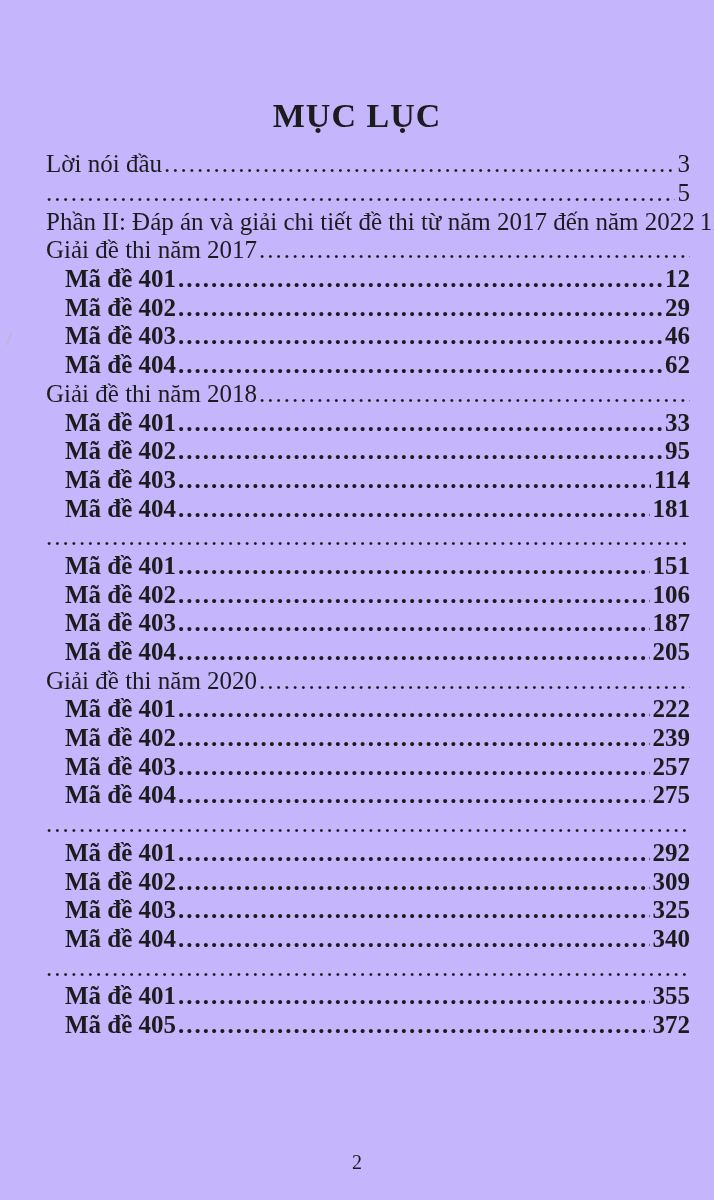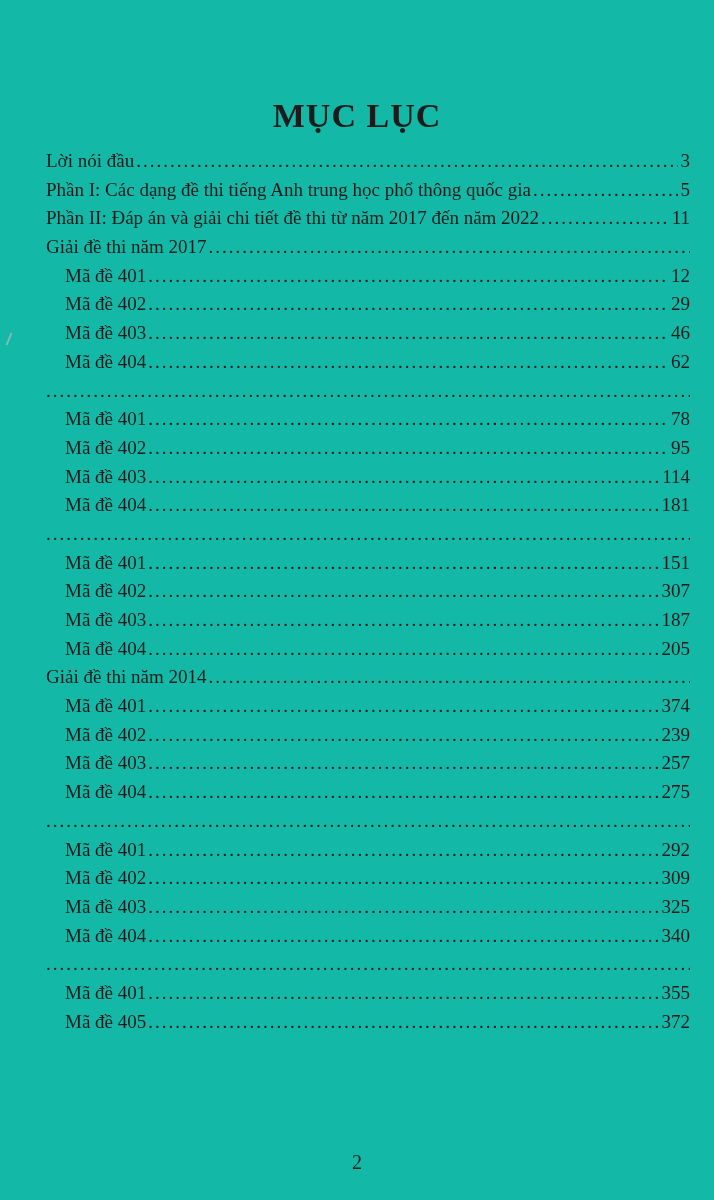--- a/index.html
+++ b/index.html
@@ -4,46 +4,47 @@
 <style>
   html, body {
     margin: 0;
     padding: 0;
     background: #ffffff;
   }
   .page {
     position: relative;
     width: 714px;
     height: 1200px;
-    background: #14b8a6;
+    background: #c4b5fd;
     font-family: "Liberation Serif", "DejaVu Serif", serif;
     color: #1c1c1c;
     overflow: hidden;
     box-sizing: border-box;
   }
   .title {
     padding-top: 96px;
     text-align: center;
     font-size: 34px;
     font-weight: bold;
     letter-spacing: 1px;
     line-height: 40px;
   }
   .toc {
     margin: 14px 24px 0 46px;
   }
   .toc-row {
     display: flex;
-    align-items: flex-start;
+    align-items: center;
     height: 28.7px;
-    font-size: 19px;
+    font-size: 25px;
     white-space: nowrap;
   }
   .toc-row.indent-1 {
     padding-left: 19px;
+    font-weight: bold;
   }
   .toc-label {
     flex: 0 0 auto;
     padding-right: 2px;
   }
   .leader {
     flex: 1 1 auto;
     overflow: hidden;
     letter-spacing: 2px;
     color: #1c1c1c;
@@ -83,21 +84,20 @@
 
   <div class="title">MỤC LỤC</div>
 
   <div class="toc" id="toc">
       <div class="toc-row indent-0">
         <span class="toc-label">Lời nói đầu</span>
         <span class="leader">............................................................................................................................................................................................................................</span>
         <span class="toc-page">3</span>
       </div>
       <div class="toc-row indent-0">
-        <span class="toc-label">Phần I: Các dạng đề thi tiếng Anh trung học phổ thông quốc gia</span>
         <span class="leader">............................................................................................................................................................................................................................</span>
         <span class="toc-page">5</span>
       </div>
       <div class="toc-row indent-0">
         <span class="toc-label">Phần II: Đáp án và giải chi tiết đề thi từ năm 2017 đến năm 2022</span>
         <span class="leader">............................................................................................................................................................................................................................</span>
         <span class="toc-page">11</span>
       </div>
       <div class="toc-row indent-0">
         <span class="toc-label">Giải đề thi năm 2017</span>
@@ -118,27 +118,28 @@
         <span class="toc-label">Mã đề 403</span>
         <span class="leader">............................................................................................................................................................................................................................</span>
         <span class="toc-page">46</span>
       </div>
       <div class="toc-row indent-1">
         <span class="toc-label">Mã đề 404</span>
         <span class="leader">............................................................................................................................................................................................................................</span>
         <span class="toc-page">62</span>
       </div>
       <div class="toc-row indent-0">
-        <span class="leader">............................................................................................................................................................................................................................</span>
-        <span class="toc-page"></span>
-      </div>
-      <div class="toc-row indent-1">
-        <span class="toc-label">Mã đề 401</span>
-        <span class="leader">............................................................................................................................................................................................................................</span>
-        <span class="toc-page">78</span>
+        <span class="toc-label">Giải đề thi năm 2018</span>
+        <span class="leader">............................................................................................................................................................................................................................</span>
+        <span class="toc-page"></span>
+      </div>
+      <div class="toc-row indent-1">
+        <span class="toc-label">Mã đề 401</span>
+        <span class="leader">............................................................................................................................................................................................................................</span>
+        <span class="toc-page">33</span>
       </div>
       <div class="toc-row indent-1">
         <span class="toc-label">Mã đề 402</span>
         <span class="leader">............................................................................................................................................................................................................................</span>
         <span class="toc-page">95</span>
       </div>
       <div class="toc-row indent-1">
         <span class="toc-label">Mã đề 403</span>
         <span class="leader">............................................................................................................................................................................................................................</span>
         <span class="toc-page">114</span>
@@ -153,41 +154,41 @@
         <span class="toc-page"></span>
       </div>
       <div class="toc-row indent-1">
         <span class="toc-label">Mã đề 401</span>
         <span class="leader">............................................................................................................................................................................................................................</span>
         <span class="toc-page">151</span>
       </div>
       <div class="toc-row indent-1">
         <span class="toc-label">Mã đề 402</span>
         <span class="leader">............................................................................................................................................................................................................................</span>
-        <span class="toc-page">307</span>
+        <span class="toc-page">106</span>
       </div>
       <div class="toc-row indent-1">
         <span class="toc-label">Mã đề 403</span>
         <span class="leader">............................................................................................................................................................................................................................</span>
         <span class="toc-page">187</span>
       </div>
       <div class="toc-row indent-1">
         <span class="toc-label">Mã đề 404</span>
         <span class="leader">............................................................................................................................................................................................................................</span>
         <span class="toc-page">205</span>
       </div>
       <div class="toc-row indent-0">
-        <span class="toc-label">Giải đề thi năm 2014</span>
-        <span class="leader">............................................................................................................................................................................................................................</span>
-        <span class="toc-page"></span>
-      </div>
-      <div class="toc-row indent-1">
-        <span class="toc-label">Mã đề 401</span>
-        <span class="leader">............................................................................................................................................................................................................................</span>
-        <span class="toc-page">374</span>
+        <span class="toc-label">Giải đề thi năm 2020</span>
+        <span class="leader">............................................................................................................................................................................................................................</span>
+        <span class="toc-page"></span>
+      </div>
+      <div class="toc-row indent-1">
+        <span class="toc-label">Mã đề 401</span>
+        <span class="leader">............................................................................................................................................................................................................................</span>
+        <span class="toc-page">222</span>
       </div>
       <div class="toc-row indent-1">
         <span class="toc-label">Mã đề 402</span>
         <span class="leader">............................................................................................................................................................................................................................</span>
         <span class="toc-page">239</span>
       </div>
       <div class="toc-row indent-1">
         <span class="toc-label">Mã đề 403</span>
         <span class="leader">............................................................................................................................................................................................................................</span>
         <span class="toc-page">257</span>

